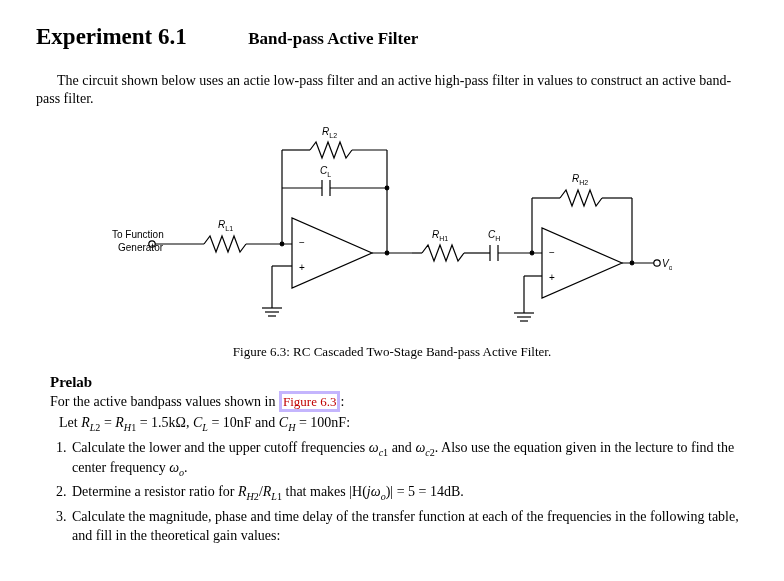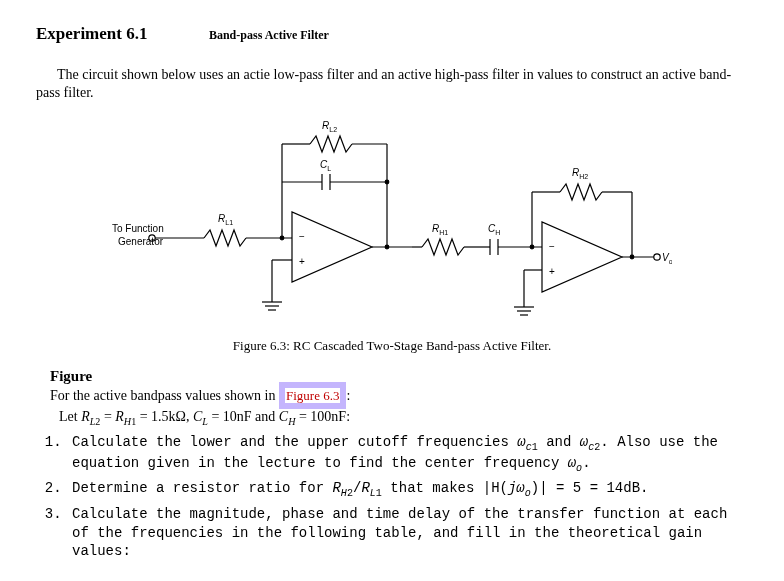--- a/index.html
+++ b/index.html
@@ -10,25 +10,25 @@
     color: #000;
     background: #fff;
     width: 784px;
     box-sizing: border-box;
   }
   .title-line {
     margin-bottom: 22px;
   }
   .exp-label {
     font-weight: bold;
-    font-size: 17px;
+    font-size: 23px;
   }
   .exp-title {
     font-weight: bold;
-    font-size: 12px;
+    font-size: 17px;
     margin-left: 58px;
   }
   .intro {
     text-indent: 1.5em;
     margin: 0 0 8px 0;
     line-height: 1.3;
   }
   .figure-wrap {
     text-align: center;
     margin: 10px 0 6px 0;
@@ -48,30 +48,29 @@
     margin: 0 0 2px 14px;
     line-height: 1.35;
   }
   .pre-let {
     margin: 0 0 4px 23px;
     line-height: 1.35;
   }
   ol.prelab {
     margin: 2px 0 0 14px;
     padding-left: 20px;
-    font-family: Liberation Mono, monospace;
   }
   ol.prelab li {
     margin-bottom: 5px;
     line-height: 1.3;
     padding-left: 2px;
   }
   .figref {
     color: #c00000;
-    border: 6px solid #c4b5fd;
+    border: 3px solid #c4b5fd;
     padding: 0 1px;
     font-size: 13px;
   }
   .sub { font-size: 0.72em; vertical-align: sub; font-style: italic; }
   .subn { font-size: 0.72em; vertical-align: sub; }
   .svglabel { font-family: Arial, Helvetica, sans-serif; font-size: 10px; }
   .svgital { font-style: italic; }
 </style>
 </head>
 <body>
@@ -160,21 +159,21 @@
   <text x="208" y="56" class="svglabel"><tspan class="svgital">C</tspan><tspan dy="3" font-size="7">L</tspan></text>
   <text x="320" y="120" class="svglabel"><tspan class="svgital">R</tspan><tspan dy="3" font-size="7">H1</tspan></text>
   <text x="376" y="120" class="svglabel"><tspan class="svgital">C</tspan><tspan dy="3" font-size="7">H</tspan></text>
   <text x="460" y="64" class="svglabel"><tspan class="svgital">R</tspan><tspan dy="3" font-size="7">H2</tspan></text>
   <text x="550" y="149" class="svglabel"><tspan class="svgital">V</tspan><tspan dy="3" font-size="7">out</tspan></text>
 </svg>
 </div>
 
 <p class="caption">Figure 6.3:  RC Cascaded Two-Stage Band-pass Active Filter.</p>
 
-<div class="prelab-head">Figure</div>
+<div class="prelab-head">Prelab</div>
 
 <p class="pre-intro">
   <span>For the active bandpass values shown in </span><span class="figref">Figure 6.3</span><span>:</span>
 </p>
 <p class="pre-let">
   Let <i>R</i><span class="sub">L</span><span class="subn">2</span> = <i>R</i><span class="sub">H</span><span class="subn">1</span> = 1.5kΩ, <i>C</i><span class="sub">L</span> = 10nF and <i>C</i><span class="sub">H</span> = 100nF:
 </p>
 
 <ol class="prelab">
   <li>

